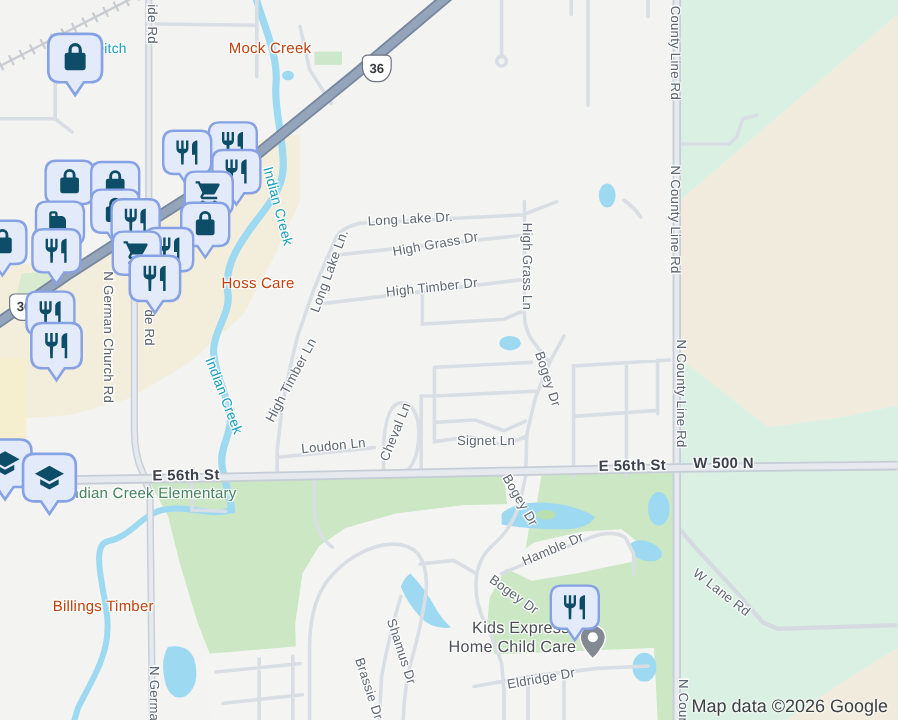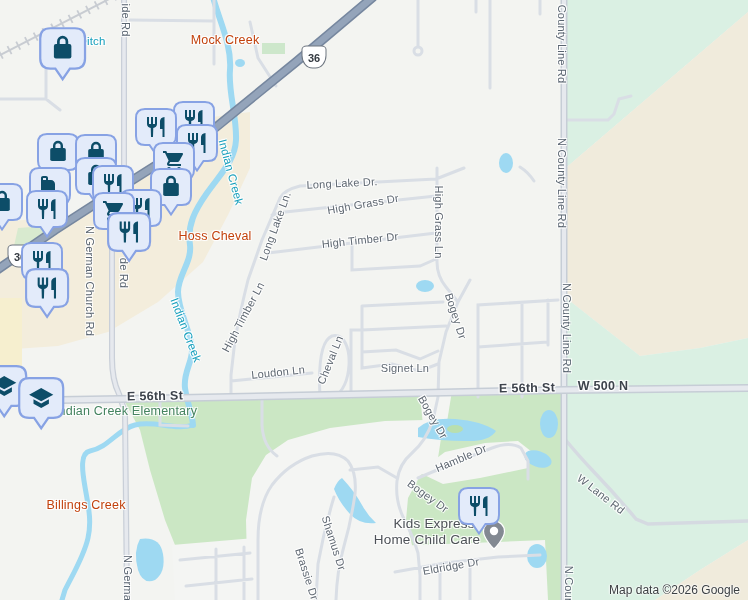--- a/index.html
+++ b/index.html
@@ -18,21 +18,21 @@
   .k-school{color:#44835f;font-size:12.5px;}
   .k-poi{color:#4d5157;font-size:13.5px;letter-spacing:.2px;}
   .pin{position:absolute;}
   .shield{position:absolute;z-index:11;width:23px;height:21px;background:#fff;
           border:1.6px solid #6e7680;border-radius:5px 5px 11px 11px/4px 4px 13px 13px;
           color:#343a41;font-size:11px;font-weight:bold;display:flex;align-items:center;justify-content:center;
           transform:translate(-50%,-50%);}
   #google-logo{position:absolute;left:10px;bottom:4px;z-index:30;font-size:21px;font-weight:bold;color:#fff;
           letter-spacing:.5px;
           text-shadow:0 1px 2px rgba(60,64,67,.75),0 0 2px rgba(60,64,67,.55),0 0 4px rgba(60,64,67,.35);}
-  #attribution{position:absolute;right:8px;bottom:3px;z-index:30;font-size:12px;color:#3c4043;
+  #attribution{position:absolute;right:8px;bottom:3px;z-index:30;font-size:15px;color:#3c4043;
           text-shadow:0 0 2px #fff,0 0 2px #fff,0 0 3px #fff;}
 </style>
 </head>
 <body>
 
 <div id="map">
 
   <svg id="base" width="748" height="600" viewBox="0 0 748 600">
 
     <g>
@@ -143,21 +143,21 @@
       <div class="lbl k-road-vert" style="left: 562px; top: 44px; transform: translate(-50%, -50%) rotate(90deg);">County Line Rd</div>
       <div class="lbl k-road-vert" style="left: 562px; top: 183px; transform: translate(-50%, -50%) rotate(90deg);">N County Line Rd</div>
       <div class="lbl k-road-vert" style="left: 567px; top: 328px; transform: translate(-50%, -50%) rotate(90deg);">N County Line Rd</div>
       <div class="lbl k-road-vert" style="left: 569px; top: 585px; transform: translate(-50%, -50%) rotate(90deg);">N Coun</div>
       <div class="lbl k-street" style="left: 342px; top: 183px; transform: translate(-50%, -50%) rotate(-3deg);">Long Lake Dr.</div>
       <div class="lbl k-street" style="left: 363px; top: 204px; transform: translate(-50%, -50%) rotate(-10deg);">High Grass Dr</div>
       <div class="lbl k-water" style="left: 231px; top: 172px; transform: translate(-50%, -50%) rotate(75deg);">Indian Creek</div>
       <div class="lbl k-water" style="left: 186px; top: 330px; transform: translate(-50%, -50%) rotate(69deg);">Indian Creek</div>
       <div class="lbl k-street" style="left: 275px; top: 226px; transform: translate(-50%, -50%) rotate(-70deg);">Long Lake Ln.</div>
       <div class="lbl k-street" style="left: 360px; top: 240px; transform: translate(-50%, -50%) rotate(-6deg);">High Timber Dr</div>
-      <div class="lbl k-water-lg" style="left: 215px; top: 236px; transform: translate(-50%, -50%) rotate(0deg);">Hoss Cheval</div>
+      <div class="lbl k-water-lg" style="left: 215px; top: 236px; transform: translate(-50%, -50%) rotate(0deg);">Hoss Care</div>
       <div class="lbl k-road-vert" style="left: 90px; top: 281px; transform: translate(-50%, -50%) rotate(90deg);">N German Church Rd</div>
       <div class="lbl k-road-vert" style="left: 124px; top: 273px; transform: translate(-50%, -50%) rotate(90deg);">de Rd</div>
       <div class="lbl k-street" style="left: 243px; top: 317px; transform: translate(-50%, -50%) rotate(-62deg);">High Timber Ln</div>
       <div class="lbl k-street" style="left: 439px; top: 222px; transform: translate(-50%, -50%) rotate(90deg);">High Grass Ln</div>
       <div class="lbl k-street" style="left: 456px; top: 316px; transform: translate(-50%, -50%) rotate(72deg);">Bogey Dr</div>
       <div class="lbl k-street" style="left: 405px; top: 328px; transform: translate(-50%, -50%) rotate(0deg); margin-top: 40px;">Signet Ln</div>
       <div class="lbl k-street" style="left: 330px; top: 360px; transform: translate(-50%, -50%) rotate(-68deg);">Cheval Ln</div>
       <div class="lbl k-street" style="left: 278px; top: 372px; transform: translate(-50%, -50%) rotate(-6deg);">Loudon Ln</div>
       <div class="lbl k-road-major" style="left: 155px; top: 396px; transform: translate(-50%, -50%) rotate(-1deg);">E 56th St</div>
       <div class="lbl k-road-major" style="left: 527px; top: 388px; transform: translate(-50%, -50%) rotate(-1deg);">E 56th St</div>
@@ -165,21 +165,21 @@
       <div class="lbl k-school" style="left: 126px; top: 411px; transform: translate(-50%, -50%) rotate(0deg);">Indian Creek Elementary</div>
       <div class="lbl k-street" style="left: 433px; top: 417px; transform: translate(-50%, -50%) rotate(60deg);">Bogey Dr</div>
       <div class="lbl k-street" style="left: 461px; top: 458px; transform: translate(-50%, -50%) rotate(-23deg);">Hamble Dr</div>
       <div class="lbl k-street" style="left: 428px; top: 496px; transform: translate(-50%, -50%) rotate(36deg);">Bogey Dr</div>
       <div class="lbl k-street" style="left: 601px; top: 494px; transform: translate(-50%, -50%) rotate(38deg);">W Lane Rd</div>
       <div class="lbl k-poi" style="left: 434px; top: 523px; transform: translate(-50%, -50%) rotate(0deg);">Kids Express</div>
       <div class="lbl k-poi" style="left: 427px; top: 539px; transform: translate(-50%, -50%) rotate(0deg);">Home Child Care</div>
       <div class="lbl k-street" style="left: 334px; top: 543px; transform: translate(-50%, -50%) rotate(72deg);">Shamus Dr</div>
       <div class="lbl k-street" style="left: 307px; top: 574px; transform: translate(-50%, -50%) rotate(72deg);">Brassie Dr</div>
       <div class="lbl k-street" style="left: 451px; top: 566px; transform: translate(-50%, -50%) rotate(-10deg);">Eldridge Dr</div>
-      <div class="lbl k-water-lg" style="left: 86px; top: 505px; transform: translate(-50%, -50%) rotate(0deg);">Billings Creek</div>
+      <div class="lbl k-water-lg" style="left: 86px; top: 505px; transform: translate(-50%, -50%) rotate(0deg);">Billings Timber</div>
       <div class="lbl k-road-vert" style="left: 128px; top: 578px; transform: translate(-50%, -50%) rotate(90deg);">N Germa</div>
     </div>
 
   <div class="shield" style="left:314px;top:57px;">
     <span>36</span>
   </div>
   <div class="shield" style="left:20px;top:256px;">
     <span>36</span>
   </div>
 

